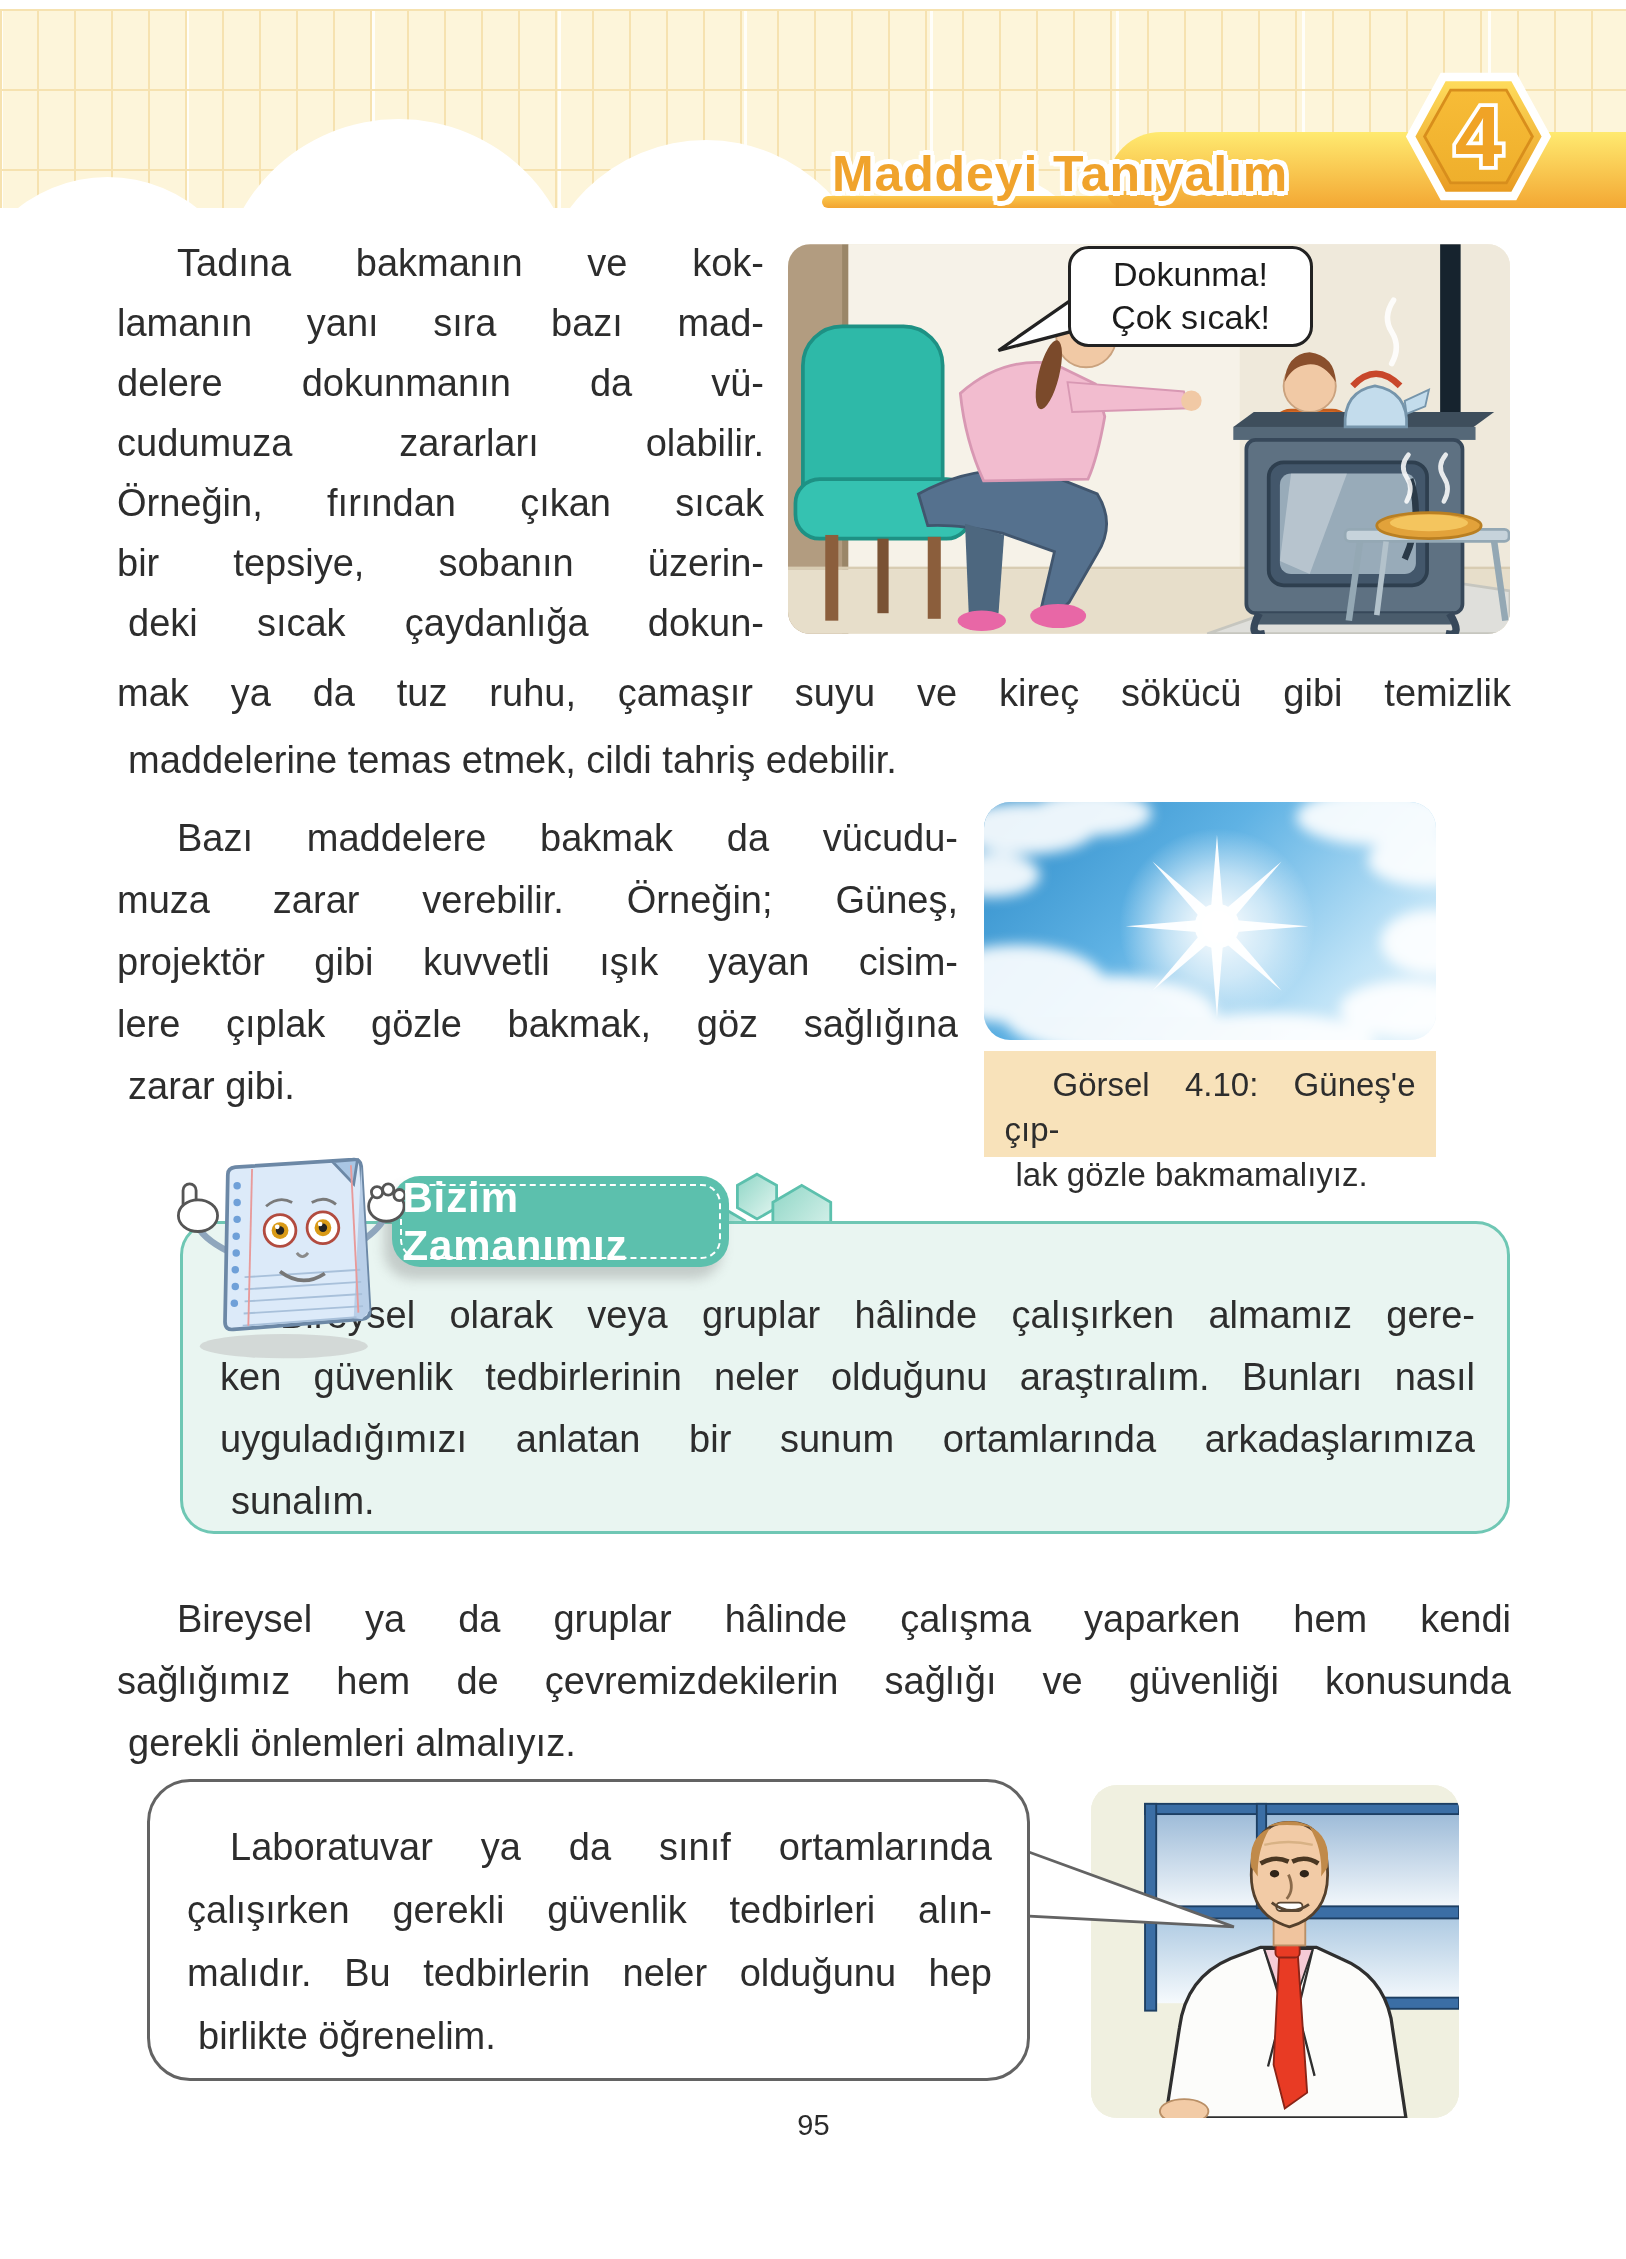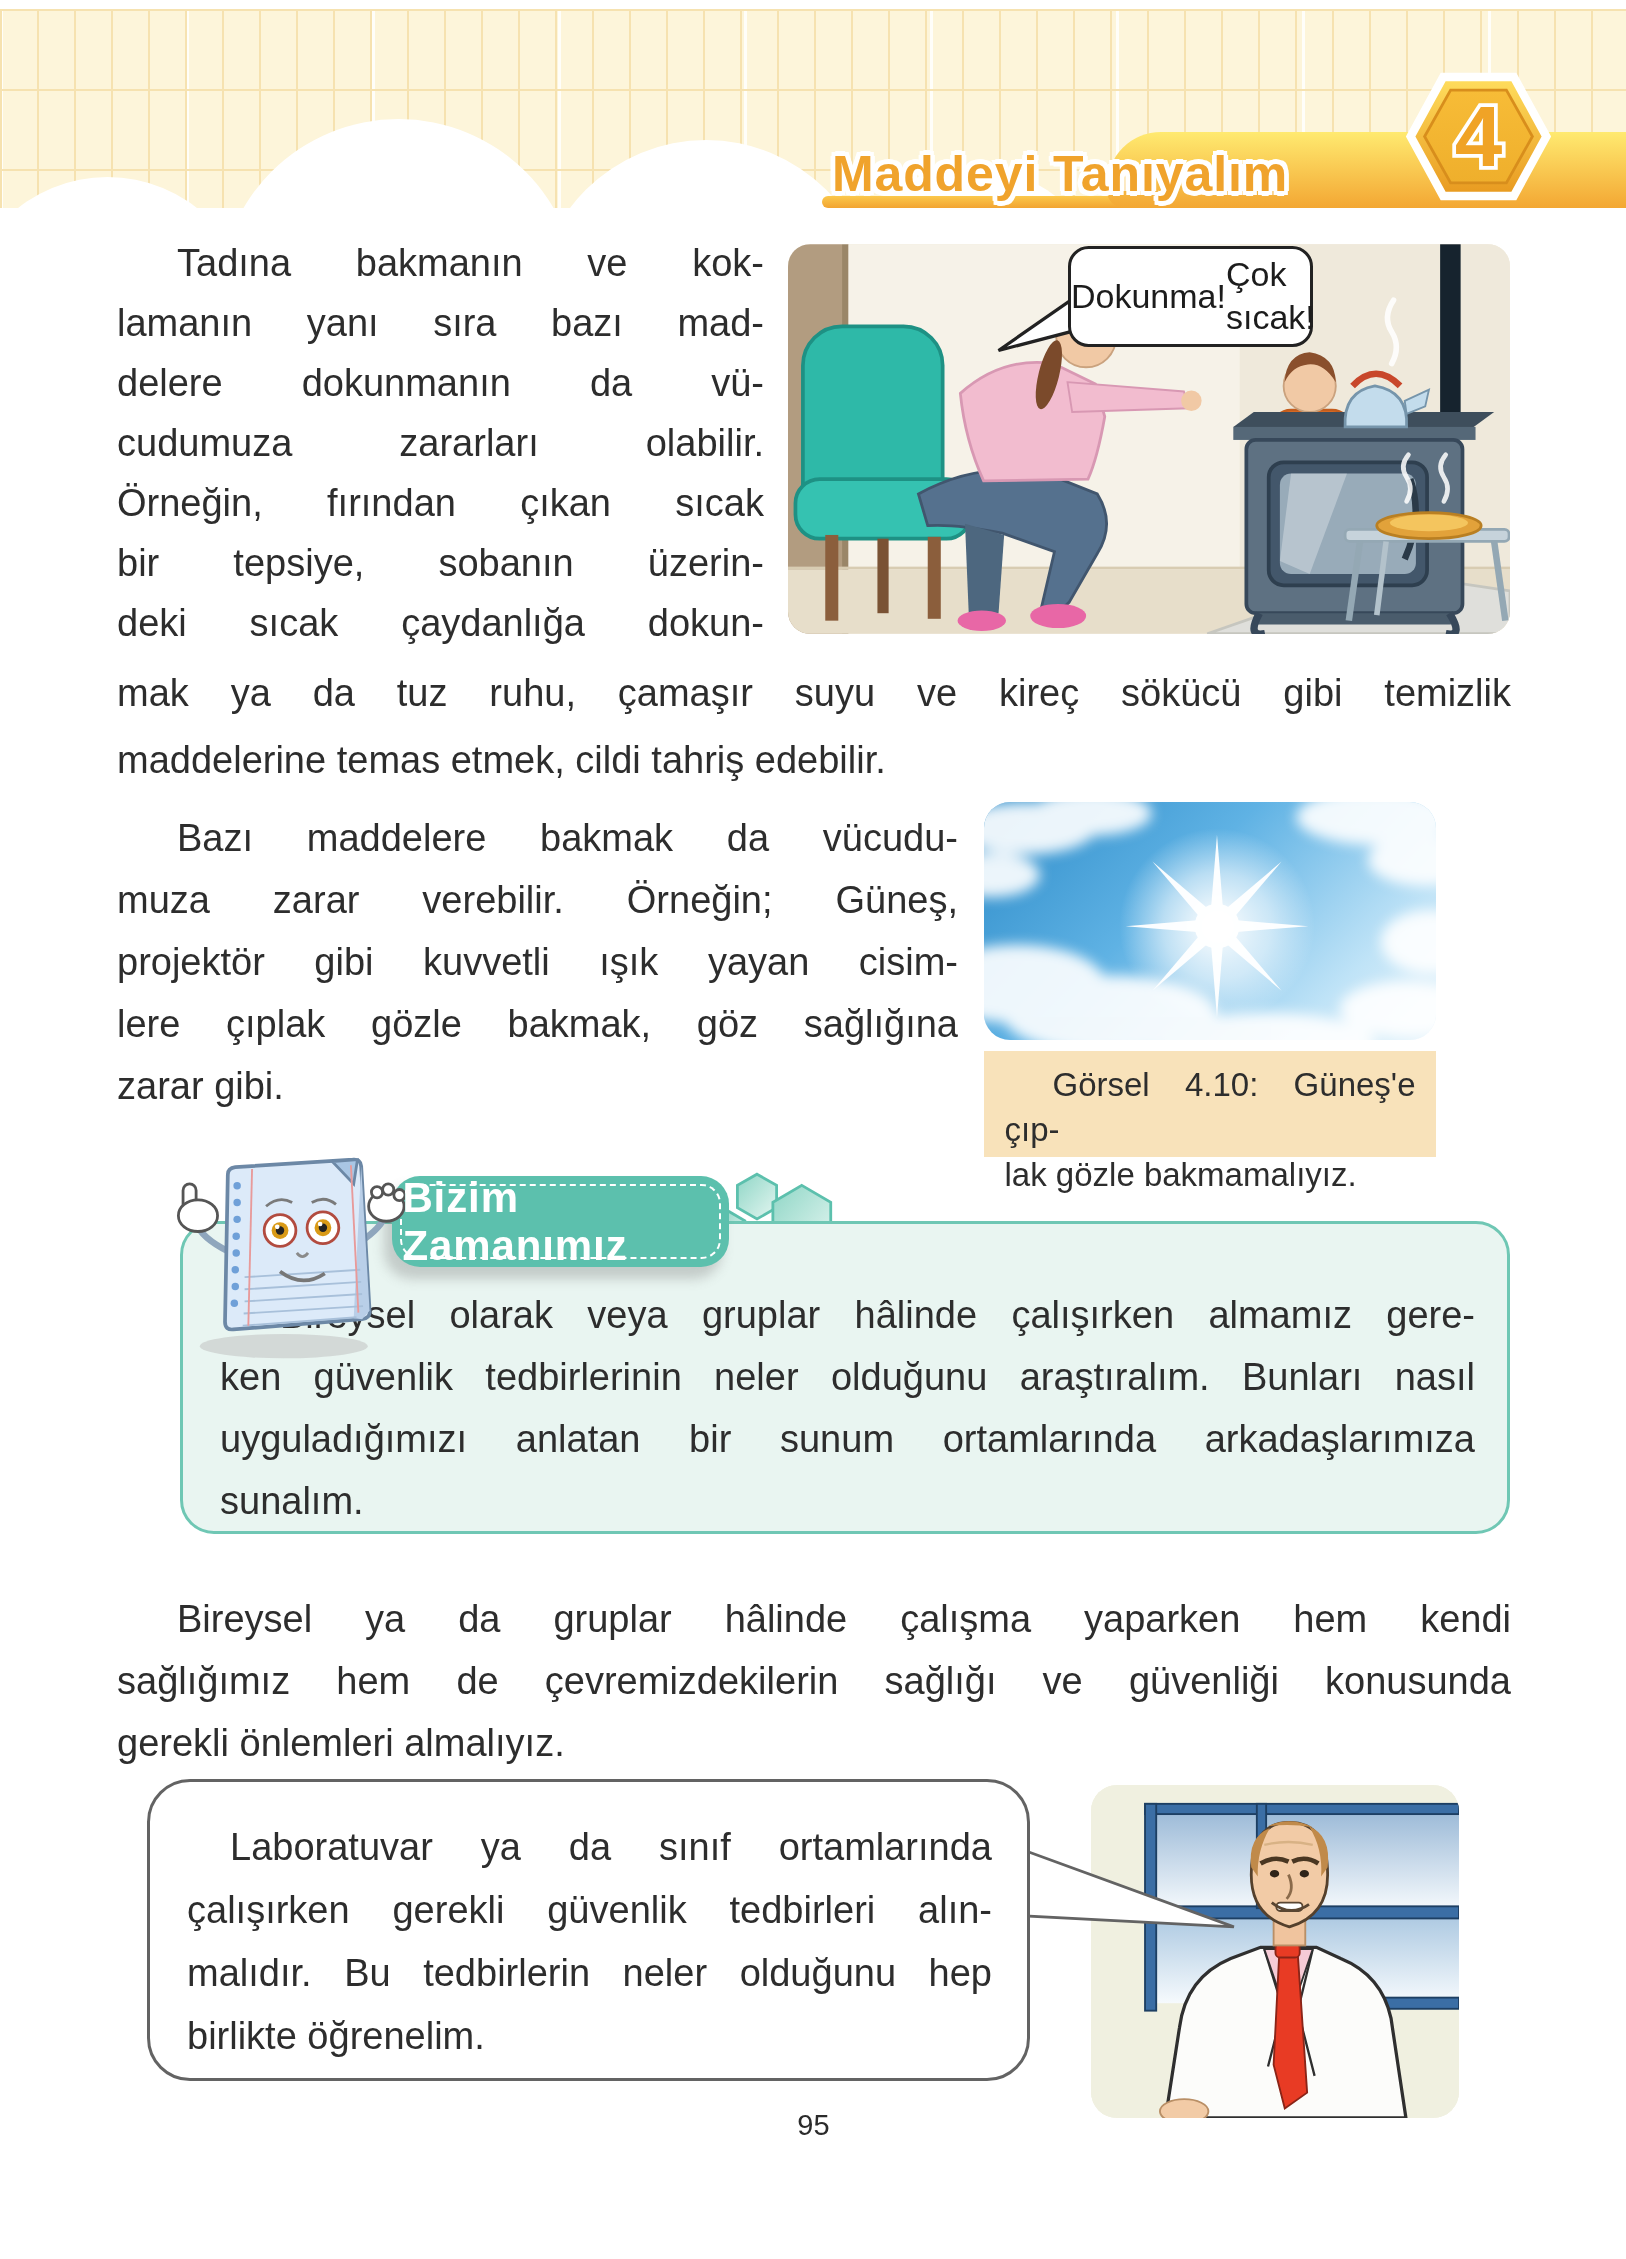--- a/index.html
+++ b/index.html
@@ -21,36 +21,36 @@
              border-top-left-radius:54px;border-bottom-left-radius:17px;
              background:linear-gradient(180deg,#FFEA70,#F3A733);}
   .unit-title{position:absolute;left:813px;top:136px;width:494px;text-align:center;
               font-size:50px;font-weight:bold;letter-spacing:0.9px;color:#F0A32C;
               text-shadow:-3.7px -3.7px 0 #fff,3.7px -3.7px 0 #fff,-3.7px 3.7px 0 #fff,3.7px 3.7px 0 #fff,
                           0 -4.7px 0 #fff,0 4.7px 0 #fff,-4.7px 0 0 #fff,4.7px 0 0 #fff;}
   .unit-badge{position:absolute;left:1406px;top:71px;width:145px;height:131px;}
 
   
   .lines p{margin:0;text-align:justify;text-align-last:justify;}
-  .lines p:last-child{text-align-last:left;}
+  .lines p:last-child{text-align-last:left;margin-left:11px;}
   .lines.cont p:last-child{text-align-last:justify;}
   .lines.indent p:first-child{text-indent:60px;}
   .bodytext{font-size:38px;line-height:62px;color:#2d2d2d;}
 
   .para1-left{position:absolute;left:117px;top:233px;width:647px;line-height:60px;}
   .para1-full{position:absolute;left:117px;top:660px;width:1394px;line-height:67px;}
   .para2{position:absolute;left:117px;top:807px;width:841px;line-height:62px;}
   .para3{position:absolute;left:117px;top:1588px;width:1394px;line-height:62px;}
 
   
   .illo1{position:absolute;left:788px;top:244px;width:722px;height:390px;
          border-radius:22.4px;overflow:hidden;background:#F3EEE2;}
   .speech1{position:absolute;left:280px;top:1.9px;width:239px;height:95px;background:#fff;
-           border:3.7px solid #222;border-radius:20.5px;display:flex;
-           justify-content:space-between;align-items:center;font-size:34px;line-height:43px;color:#1c1c1c;}
+           border:3.7px solid #222;border-radius:20.5px;display:flex;flex-direction:column;
+           justify-content:center;align-items:center;font-size:34px;line-height:43px;color:#1c1c1c;}
 
   
   .figure-sun{position:absolute;left:984px;top:802px;width:452px;height:238px;border-radius:26px;
               overflow:hidden;background:linear-gradient(135deg,#2E8CC9,#5FB2E4 40%,#BFE3F7 78%,#E8F5FC);}
   .figure-caption{position:absolute;left:984px;top:1051px;width:452px;height:106px;
                   background:#F8E2BA;box-sizing:border-box;padding:11.2px 20.5px 0 20.5px;
                   font-size:33px;line-height:45px;color:#2d2d2d;}
   .figure-caption p:first-child{text-indent:48px;}
 
   

